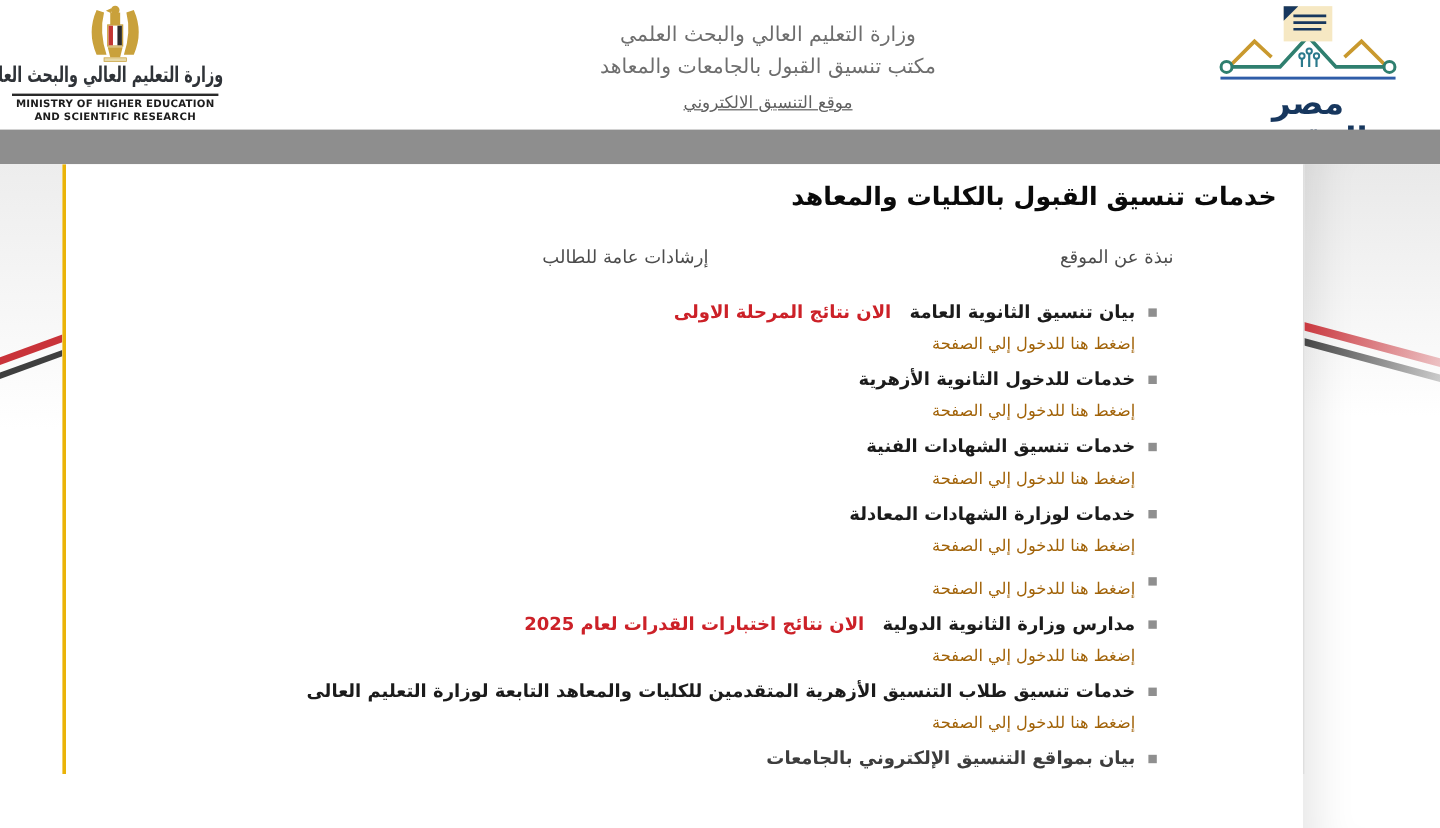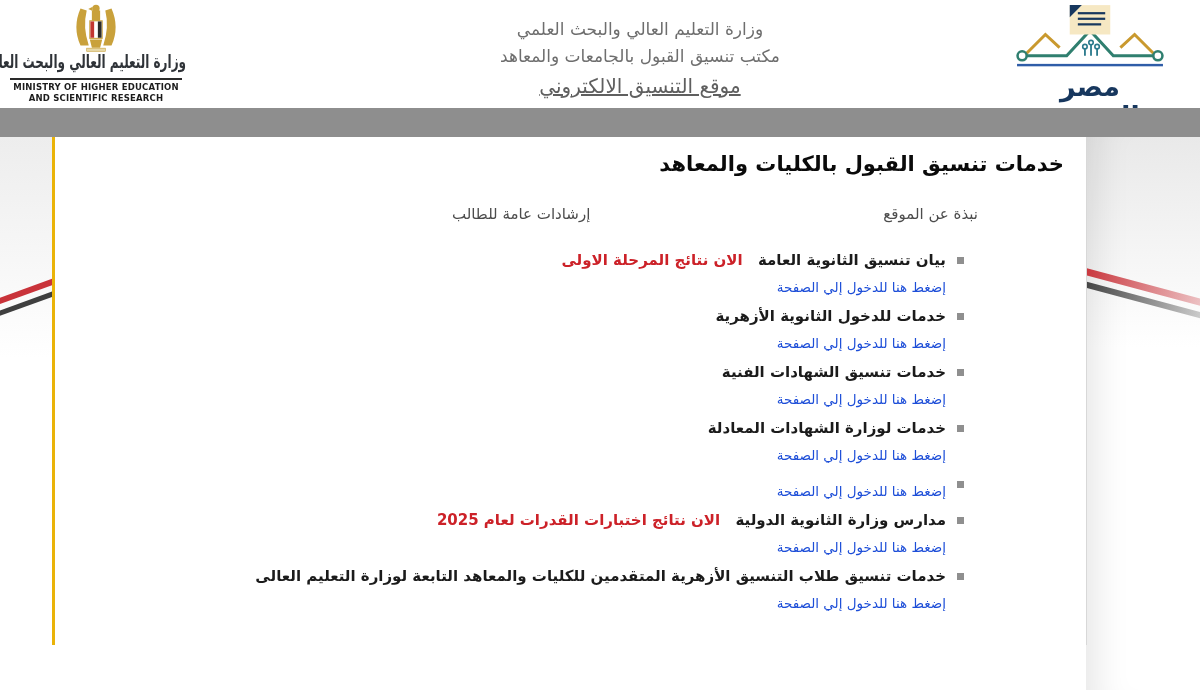--- a/index.html
+++ b/index.html
@@ -19,21 +19,21 @@
     transform:scaleY(1.5); transform-origin:center;
   }
   .mh-rule { border-top:2px solid #2a2a2a; width:172px; margin:8px auto 2px auto; }
   .mh-english { font-size:8.5px; font-weight:bold; color:#1c1c1c; line-height:10.5px; letter-spacing:0.2px; }
 
   .hdr-center {
     position:absolute; top:16px; left:400px; width:480px; text-align:center;
     direction:rtl; color:#6e6e6e; font-size:17px; line-height:27px;
   }
   .hdr-center .site-link {
-    display:inline-block; font-size:20px; color:#5f5f5f;
+    display:inline-block; font-size:14px; color:#5f5f5f;
     text-decoration:underline; cursor:pointer; margin-top:3px;
   }
 
   .hdr-right { position:absolute; right:34px; top:3px; width:152px; text-align:center; }
   .de-label { direction:rtl; font-size:27px; font-weight:bold; color:#17375e; line-height:30px; margin-top:1px; }
 
   
   .gray-bar { position:absolute; top:108px; left:0; width:1200px; height:29px; background:#8e8e8e; }
 
   
@@ -63,21 +63,21 @@
   .links-row { display:flex; margin-top:29px; padding-right:108px; font-size:15px; color:#4c4c4c; }
   .links-row .top-link { cursor:pointer; }
   .links-row .top-link.second { margin-right:293px; }
 
   .service-list { list-style:none; margin:27px 0 0 0; padding:0 122px 0 0; }
   .svc { display:flex; align-items:flex-start; margin-bottom:10px; }
   .bullet { flex:0 0 auto; width:7px; height:7px; background:#8f8f8f; margin-top:7px; margin-left:11px; }
   .svc-line { font-size:15px; font-weight:bold; color:#1b1b1b; line-height:20px; }
   .svc-highlight { color:#cc2128; }
   .svc-highlight:not(:empty) { margin-right:10px; }
-  .svc-link { font-size:13.5px; color:#1d4ed8; line-height:18px; margin-top:8px; cursor:pointer; }
+  .svc-link { font-size:13.5px; color:#a16207; line-height:18px; margin-top:8px; cursor:pointer; }
   .svc.last .svc-line { color:#3d3d3d; }
 </style>
 </head>
 <body>
 
 <div class="page">
 
   <div class="header">
 
     <div class="hdr-left">
@@ -233,17 +233,26 @@
         <span class="bullet"></span>
         <div>
           <div class="svc-line">
             <span>خدمات تنسيق طلاب التنسيق الأزهرية المتقدمين للكليات والمعاهد التابعة لوزارة التعليم العالى</span>
             <span class="svc-highlight"></span>
           </div>
           <div class="svc-link">إضغط هنا للدخول إلي الصفحة</div>
         </div>
       </li>
 
+      <li class="svc last">
+        <span class="bullet"></span>
+        <div>
+          <div class="svc-line">
+            <span>بيان بمواقع التنسيق الإلكتروني بالجامعات</span>
+            <span class="svc-highlight"></span>
+          </div>
+        </div>
+      </li>
 
     </ul>
   </div>
 
 </div>
 
 </body></html>

